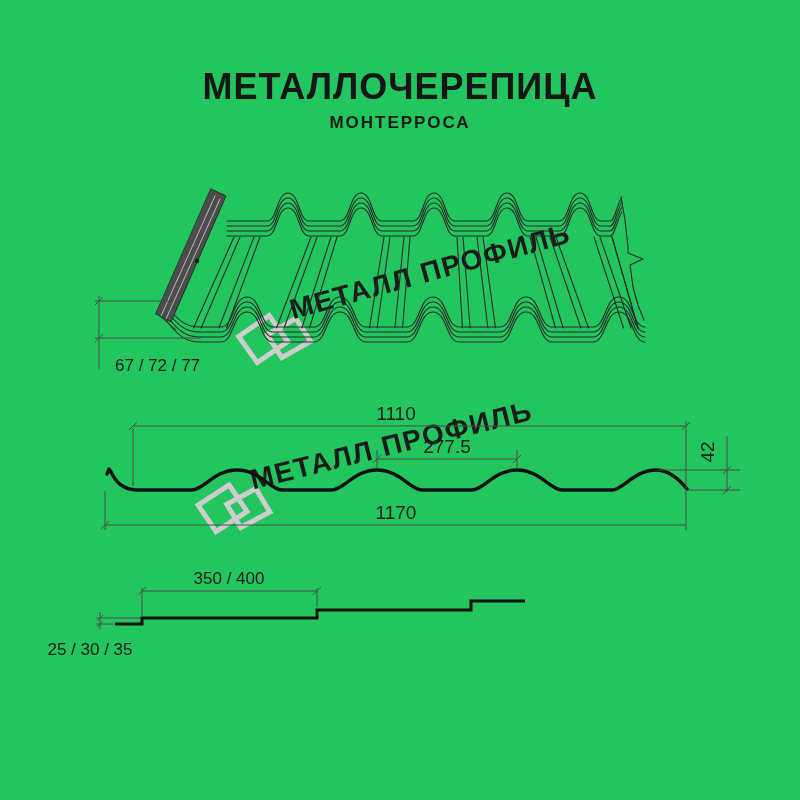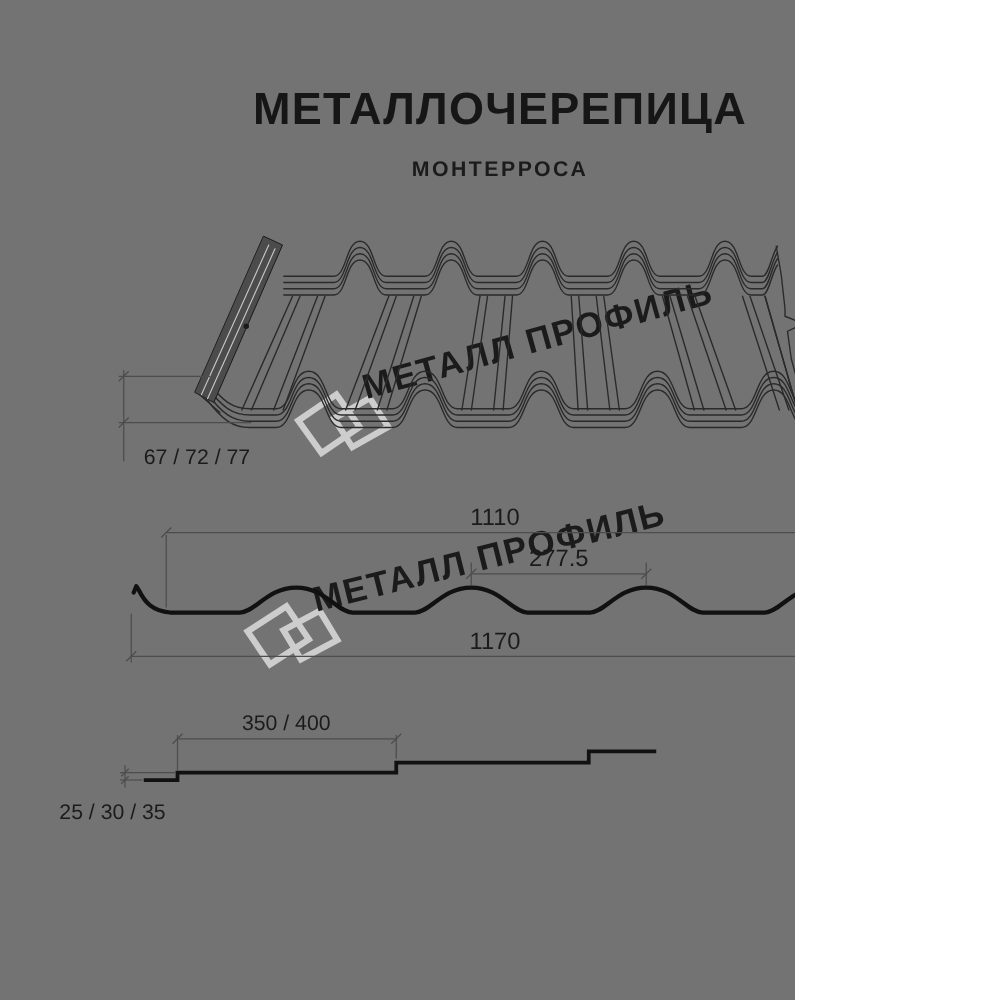--- a/index.html
+++ b/index.html
@@ -1,30 +1,30 @@
 <!DOCTYPE html>
 <html><head>
 <meta charset="utf-8">
 <style>
   html,body{margin:0;padding:0;background:#ffffff;}
   .page{
     position:relative;
-    width:636px;height:800px;
-    background:#737373;
+    width:800px;height:800px;
+    background:#22c55e;
     font-family:"Liberation Sans", sans-serif;
     overflow:hidden;
   }
   .title{
     position:absolute;top:66px;left:0;width:800px;
     text-align:center;
     font-size:36px;font-weight:bold;color:#161616;
     letter-spacing:1px;margin:0;
   }
   .subtitle{
-    position:absolute;top:126px;left:0;width:800px;
+    position:absolute;top:113px;left:0;width:800px;
     text-align:center;
     font-size:17px;font-weight:bold;color:#1b1b1b;
     letter-spacing:2px;
   }
   svg{position:absolute;top:0;left:0;}
   svg text{font-family:"Liberation Sans", sans-serif;fill:#1b1b1b;}
   .dimtxt{font-size:19px;}
   .dimtxt-s{font-size:17px;}
   .wmtxt{font-size:28px;font-weight:bold;letter-spacing:1.5px;}
 </style>

